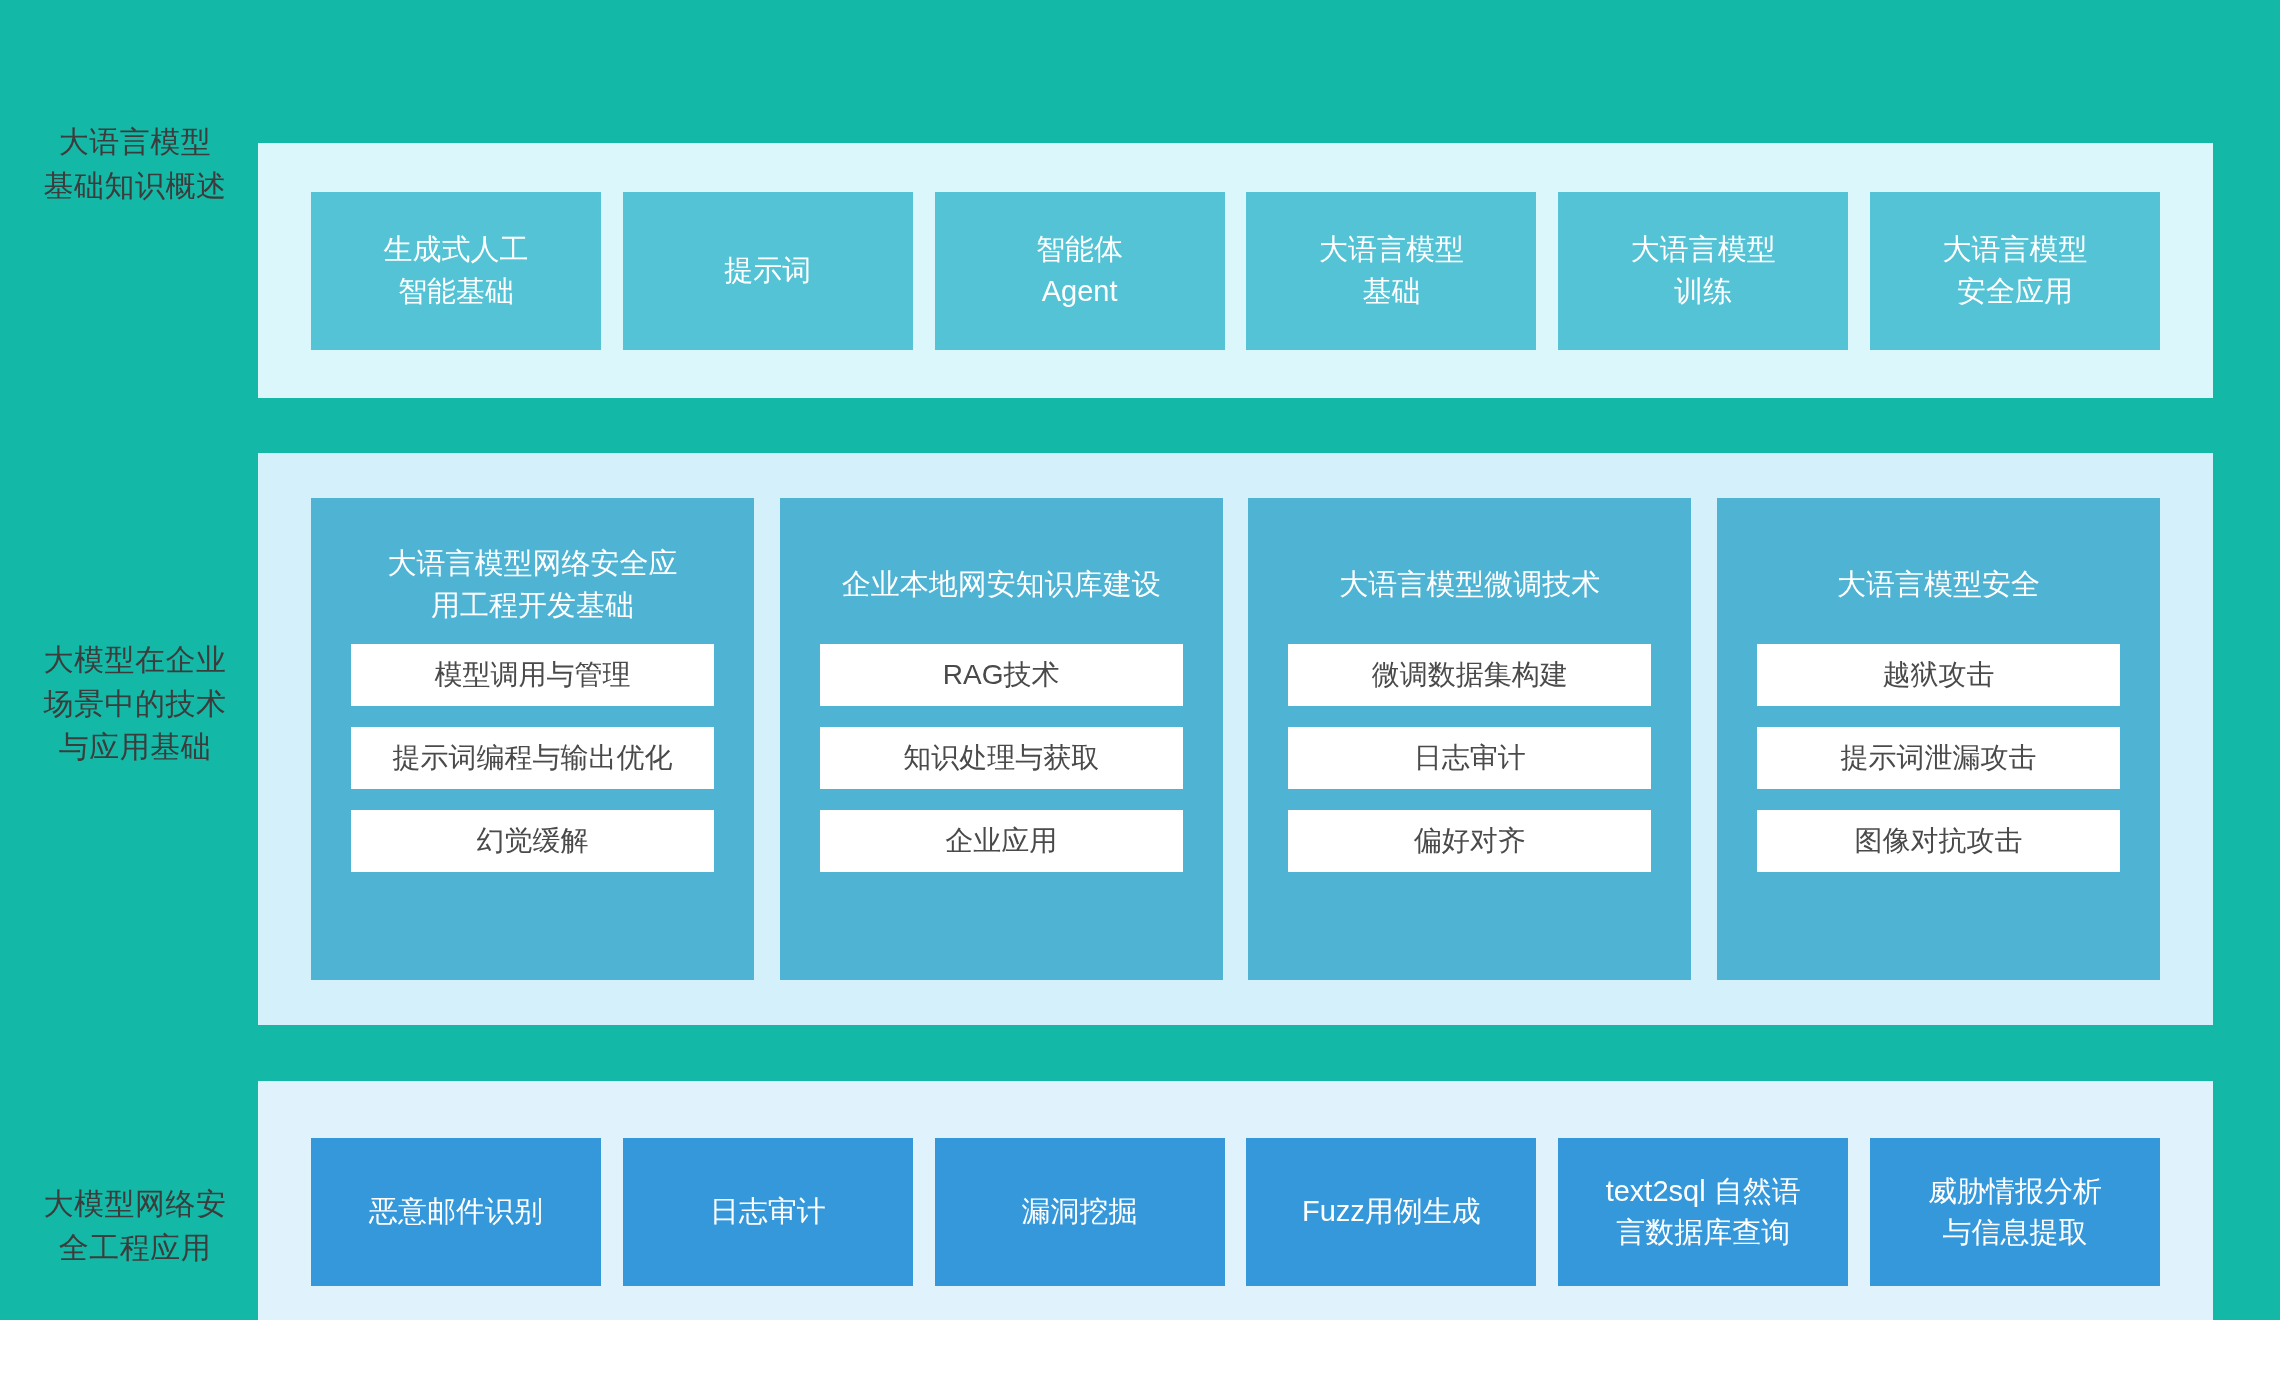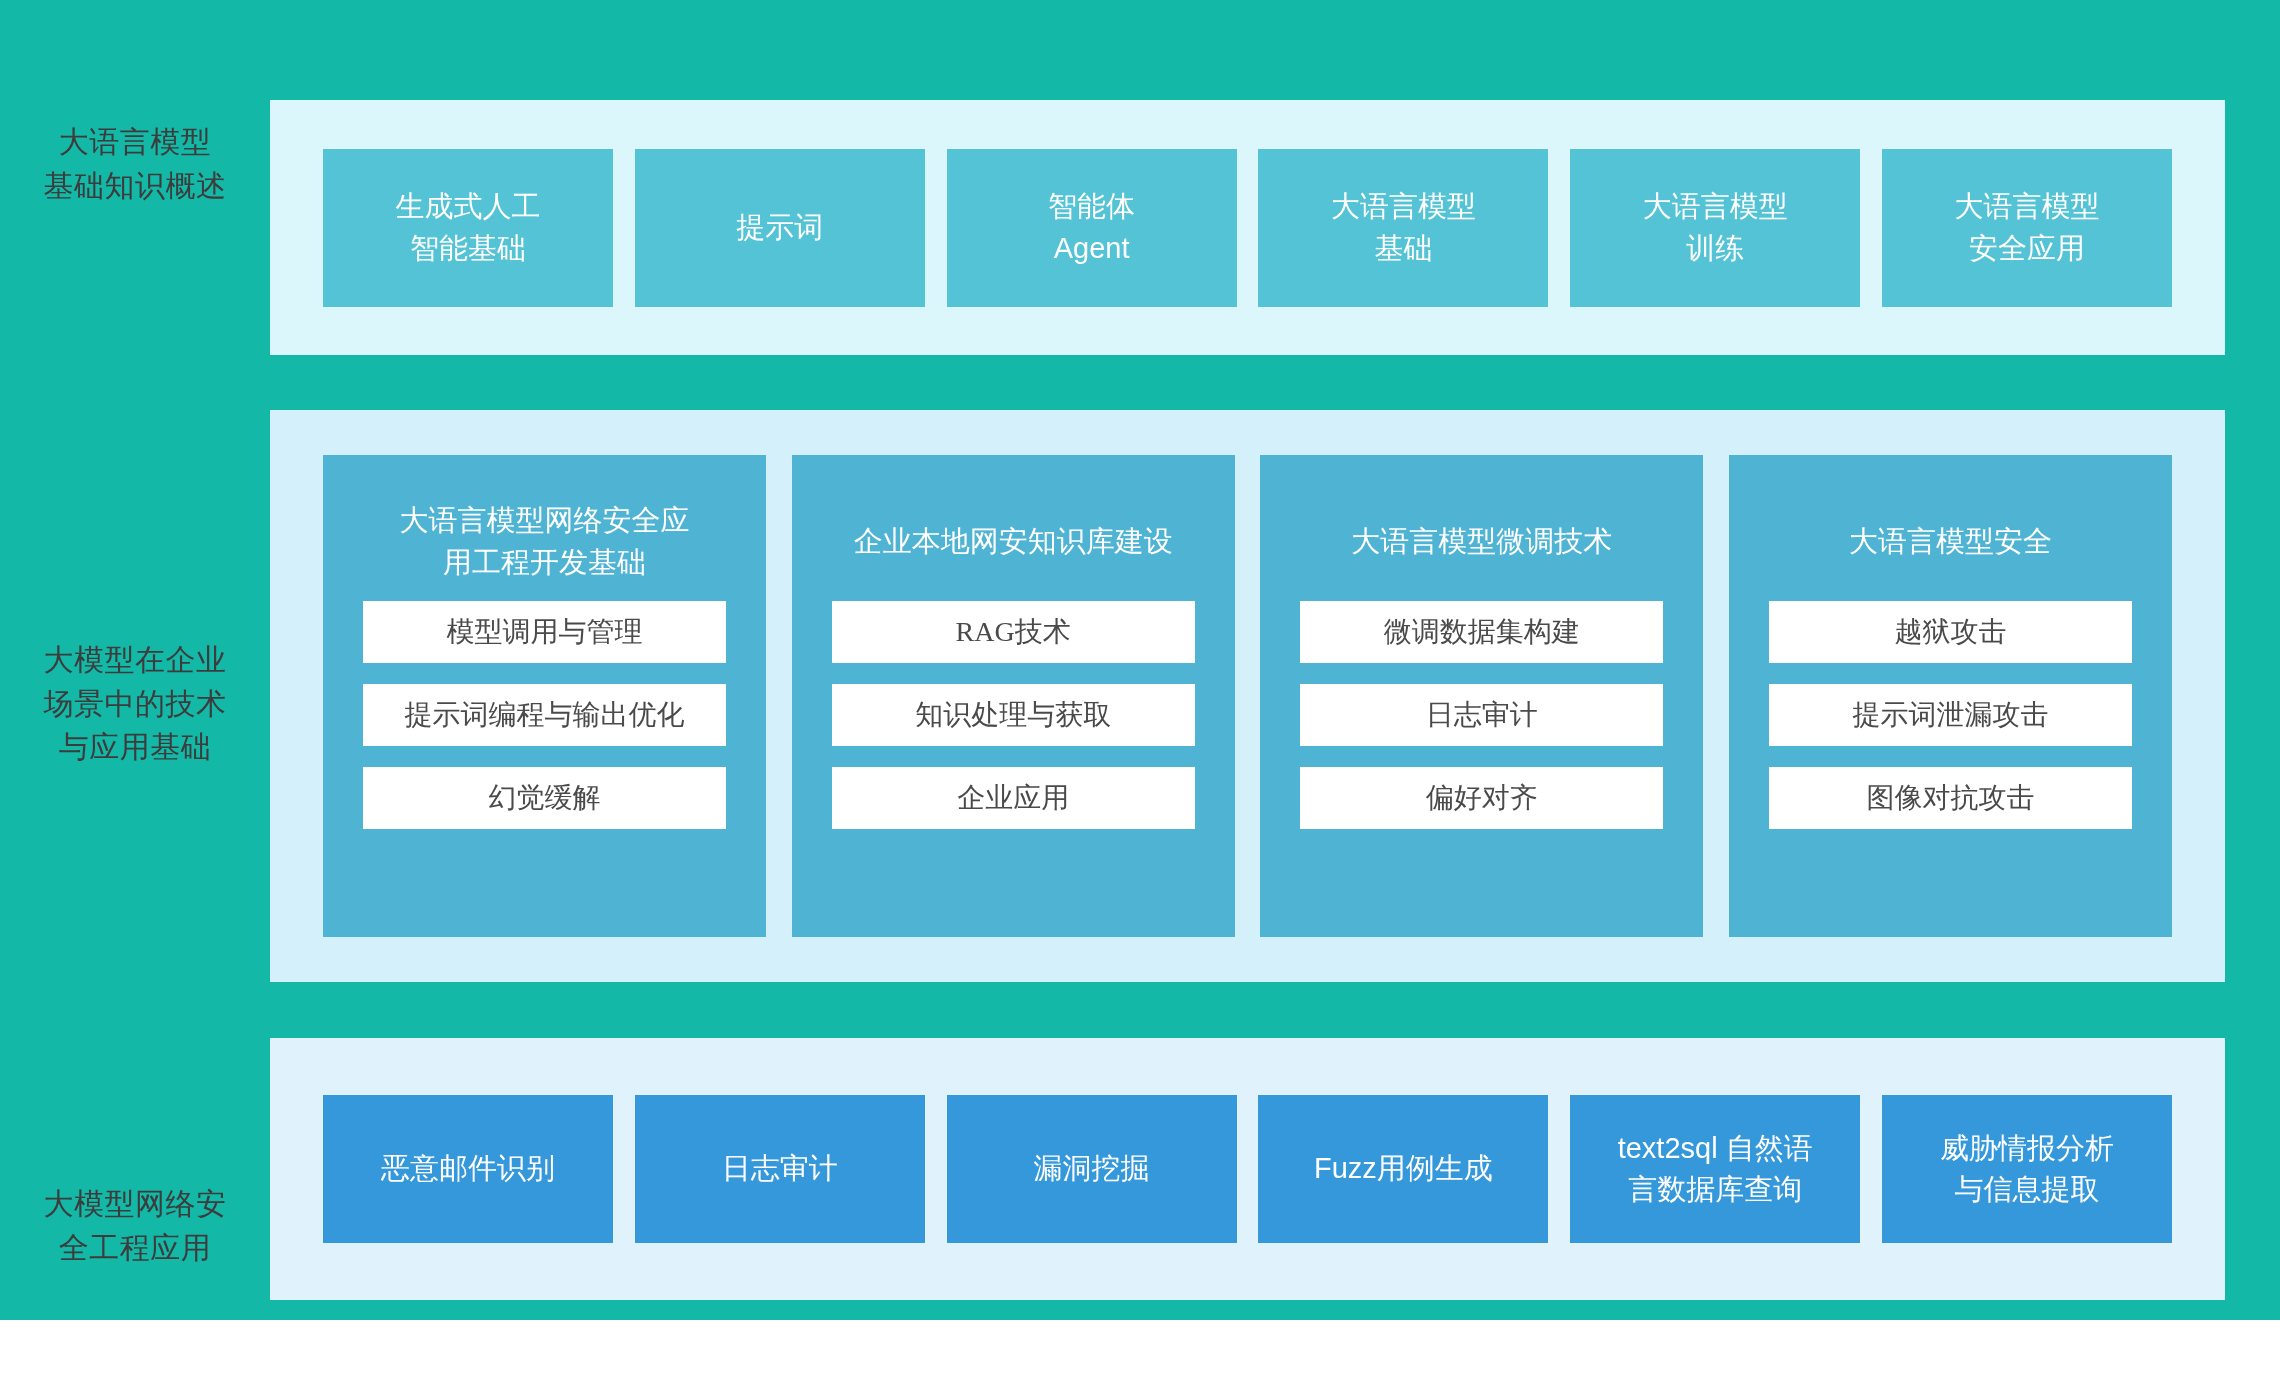--- a/index.html
+++ b/index.html
@@ -13,24 +13,25 @@
     position: relative;
     width: 2280px;
     height: 1320px;
     background: #14b8a6;
     overflow: hidden;
   }
 
   
   .band {
     position: absolute;
-    left: 270px;
+    left: 258px;
     width: 1955px;
     display: flex;
     align-items: center;
+    margin-top: 43px;
   }
   .row-label {
     position: absolute;
     left: 0;
     width: 270px;
     text-align: center;
     color: #3c3c3c;
     font-size: 30px;
     line-height: 1.45;
     letter-spacing: 0.5px;
@@ -60,21 +61,20 @@
   }
 
   
   #band2 {
     top: 410px;
     height: 572px;
     background: #d4f1fb;
     padding: 0 53px;
     justify-content: space-between;
     align-items: flex-start;
-    font-family: Liberation Serif, serif;
   }
   .pillar {
     width: 443px;
     height: 482px;
     margin-top: 45px;
     background: #4fb3d4;
     display: flex;
     flex-direction: column;
     align-items: center;
     padding: 0 40px;

